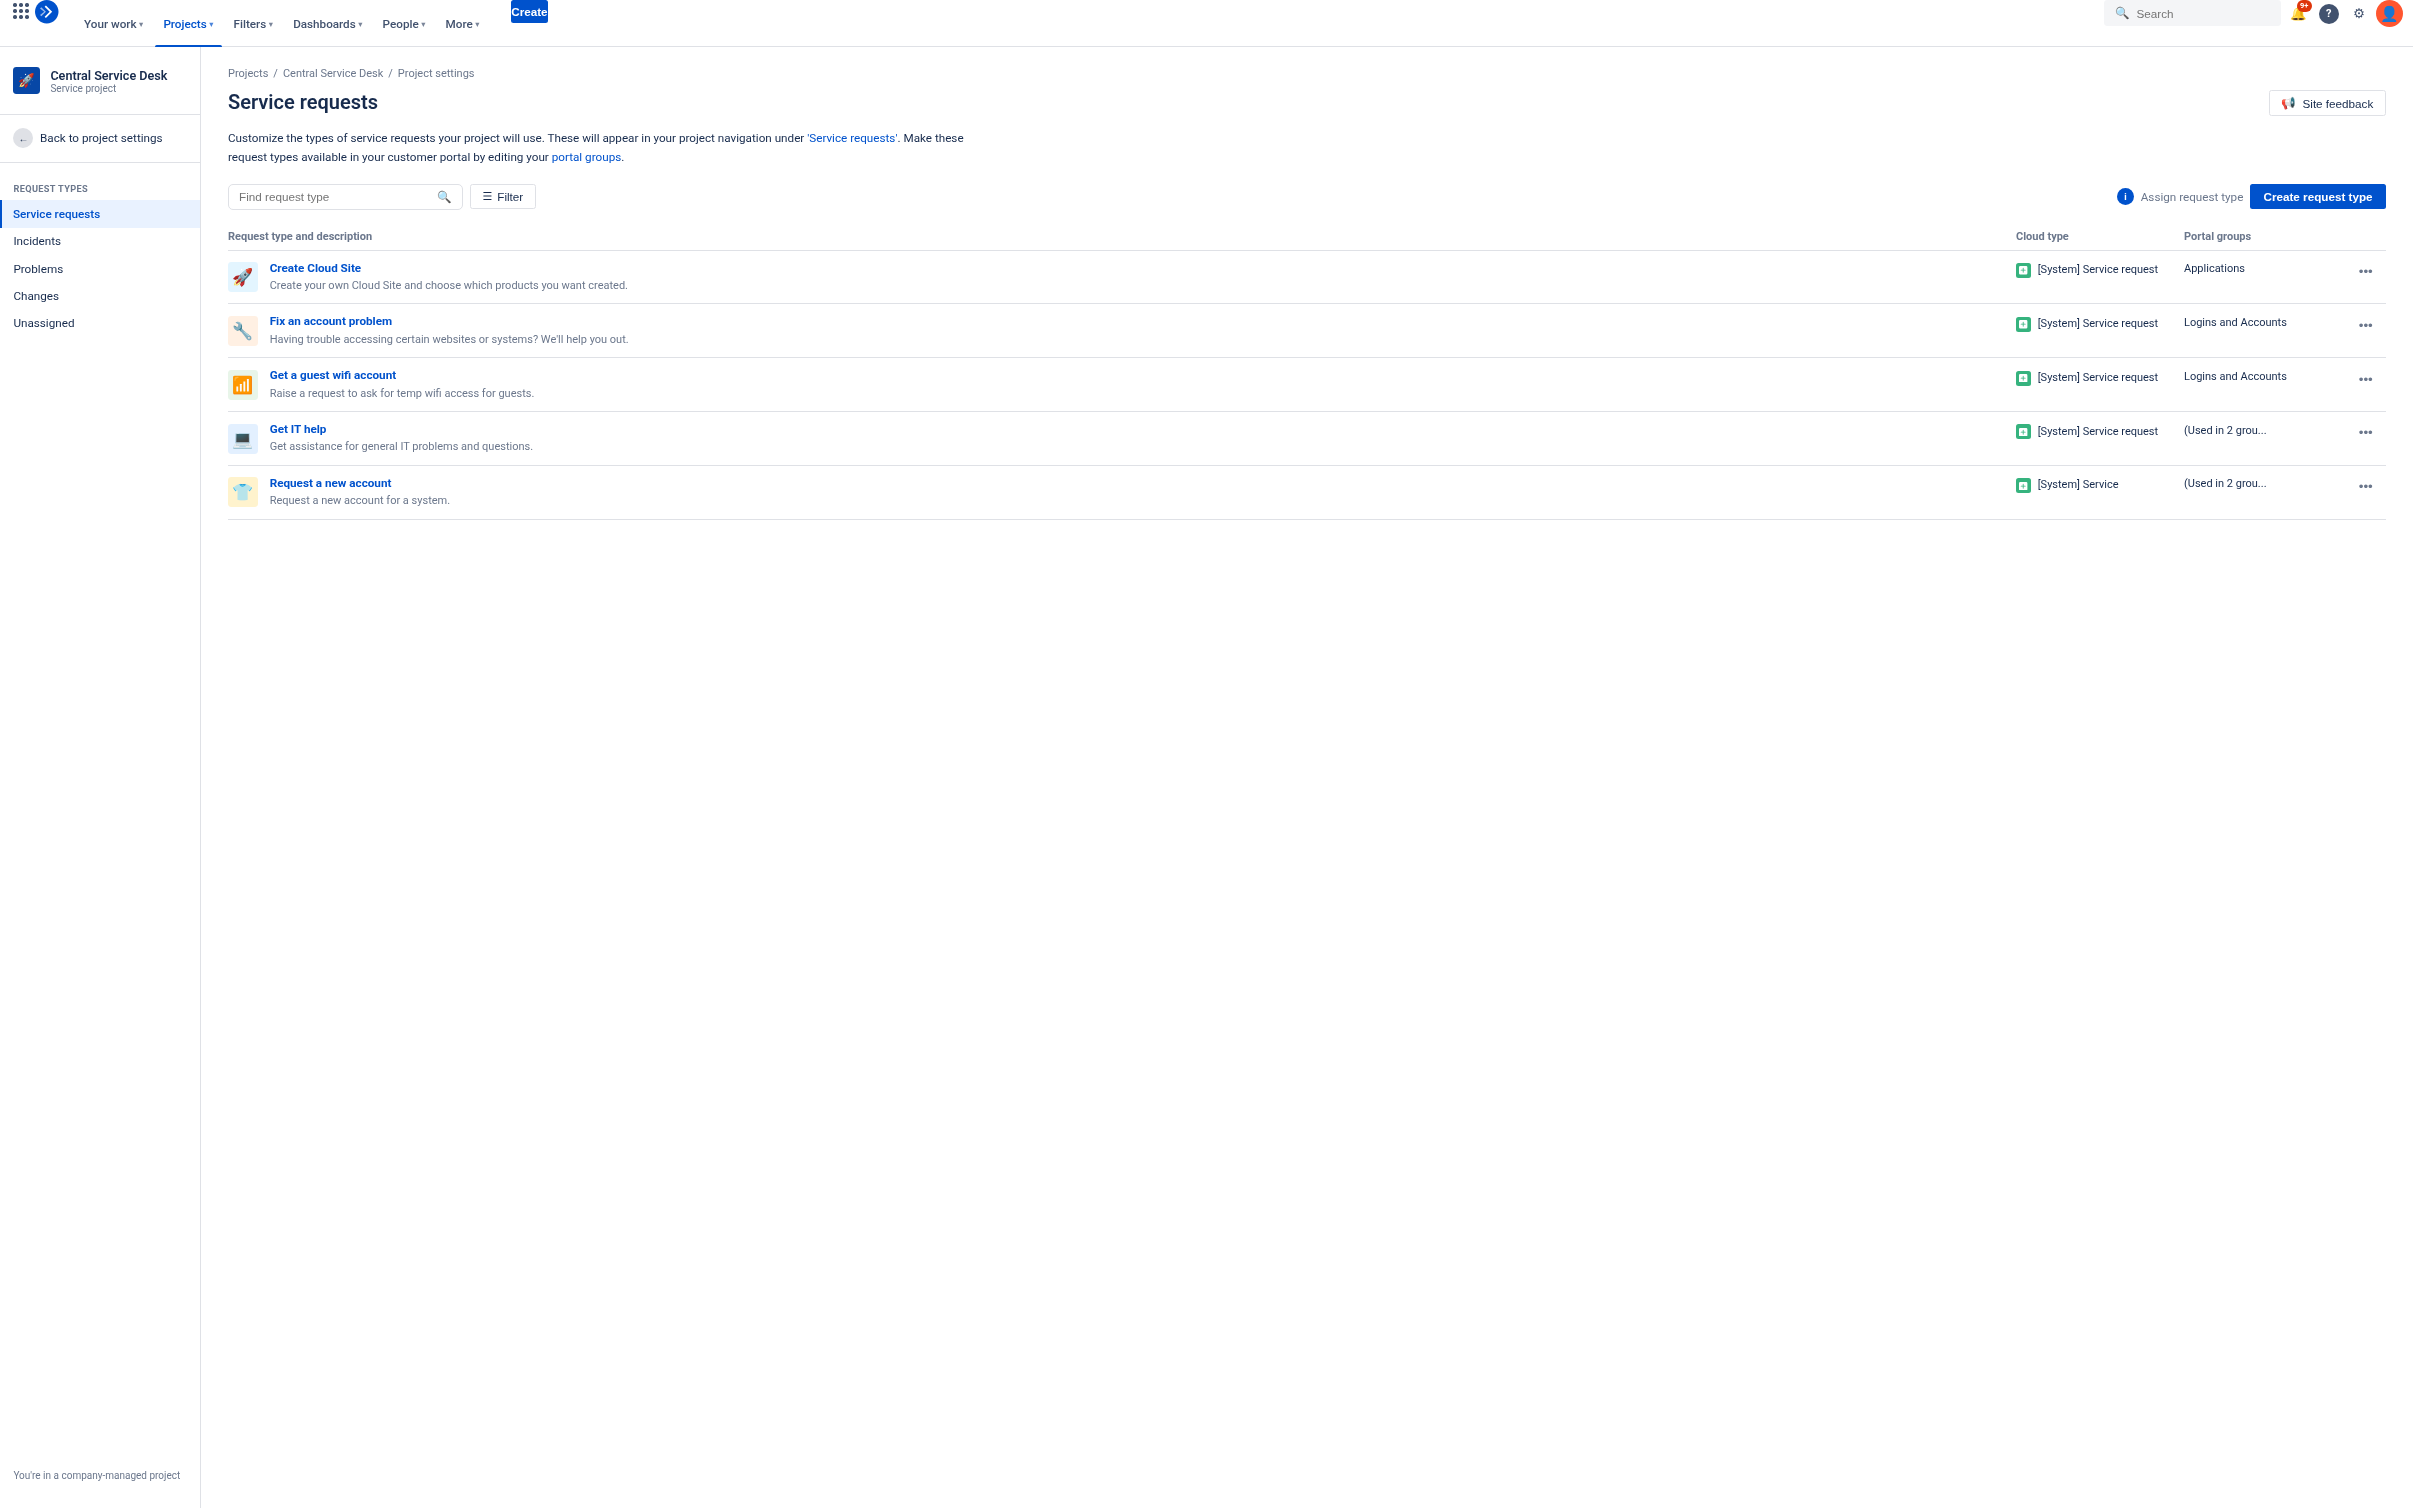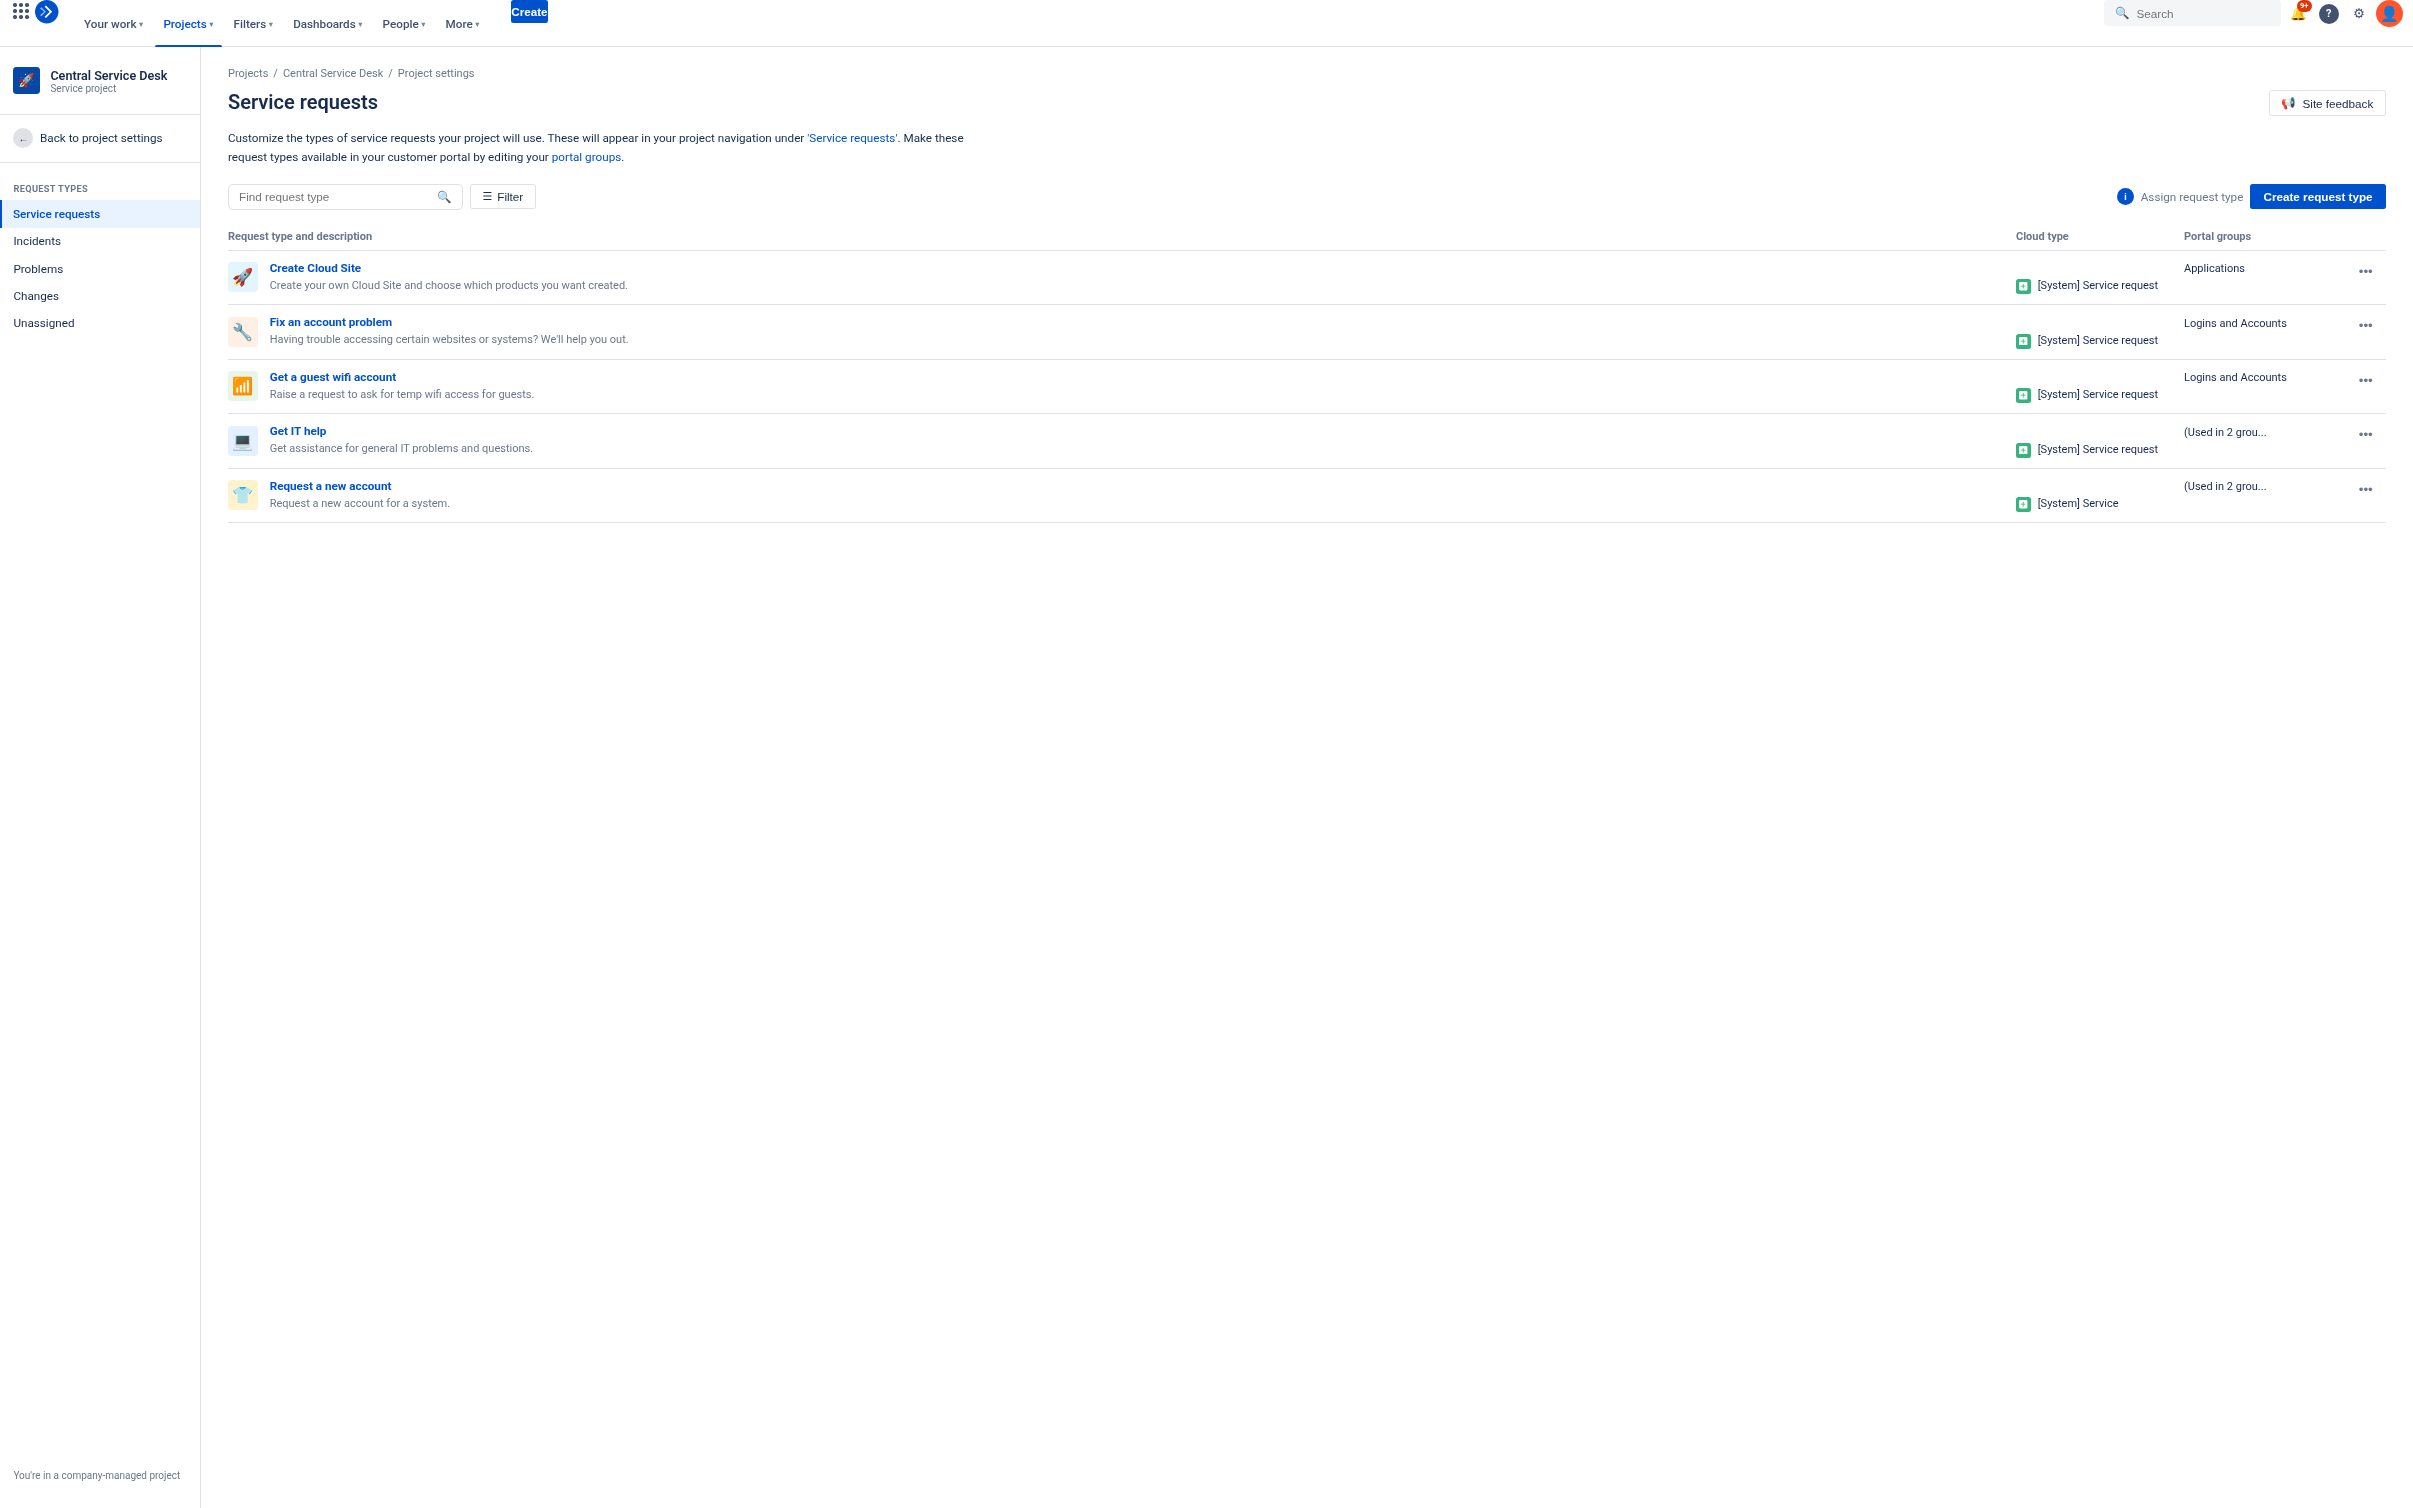--- a/index.html
+++ b/index.html
@@ -177,21 +177,21 @@
       display: flex; align-items: center; justify-content: center; font-size: 17px;
       margin-top: 1.7px;
     }
     .request-icon.cloud { background: #e3f5ff; }
     .request-icon.tools { background: #fff0e3; }
     .request-icon.wifi { background: #e8f5e9; }
     .request-icon.it { background: #e3f0ff; }
     .request-icon.account { background: #fff3cd; }
     .request-name { font-size: 11.7px; font-weight: 700; color: #0052cc; cursor: pointer; margin-bottom: 3.4px; }
     .request-desc { font-size: 11px; color: #6b778c; line-height: 1.4; }
-    .issue-type-cell { display: flex; align-items: flex-start; gap: 6.7px; padding-top: 1.7px; margin-top: 16px; }
+    .issue-type-cell { display: flex; align-items: flex-start; gap: 6.7px; padding-top: 1.7px; }
     .issue-icon {
       width: 15px; height: 15px; background: #36b37e; border-radius: 2.5px;
       display: flex; align-items: center; justify-content: center;
       flex-shrink: 0; margin-top: 0.8px;
     }
     .issue-icon svg { width: 8.4px; height: 8.4px; fill: #fff; }
     .issue-label { font-size: 11px; color: #172b4d; line-height: 1.4; }
     .portal-group { font-size: 11px; color: #172b4d; padding-top: 1.7px; }
     .more-btn {
       color: #6b778c; font-size: 13.4px; cursor: pointer; padding: 3.4px 6.7px;

